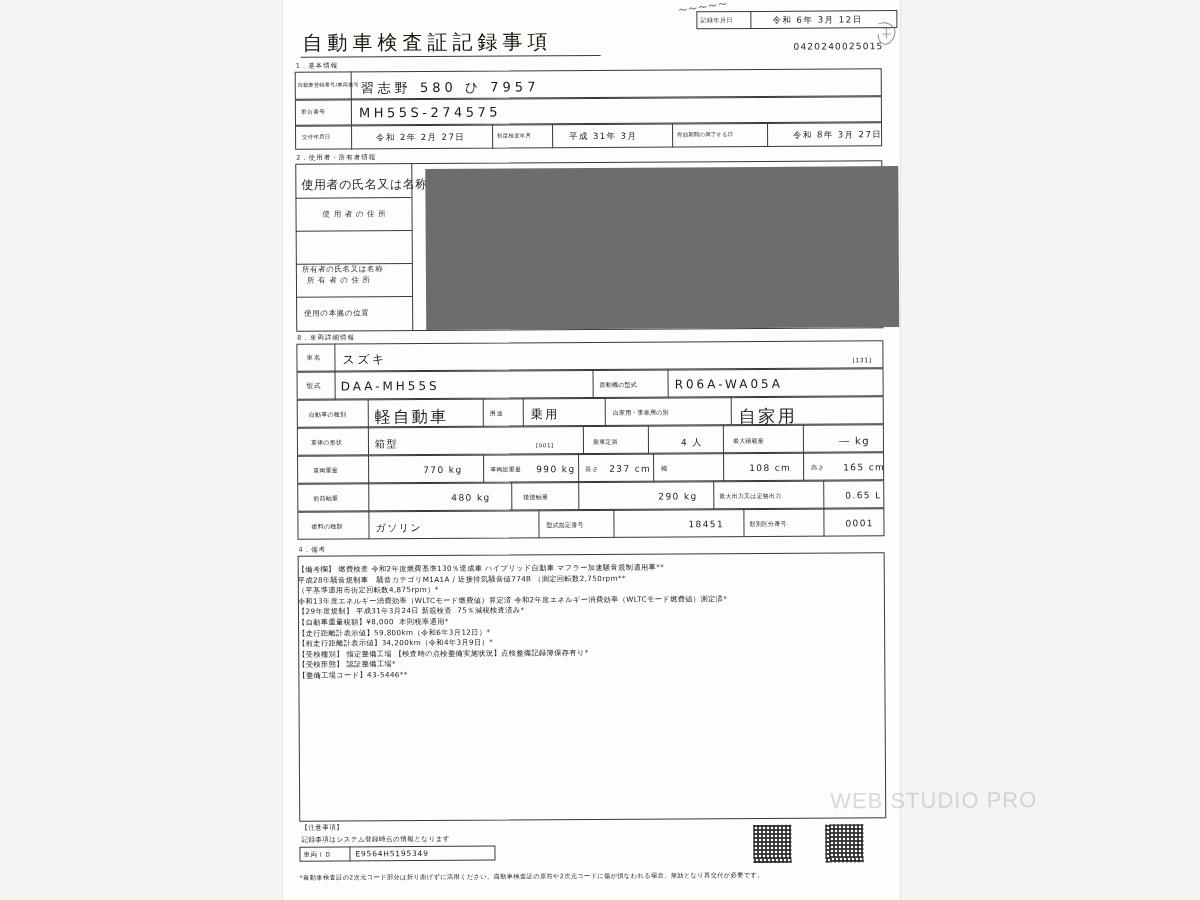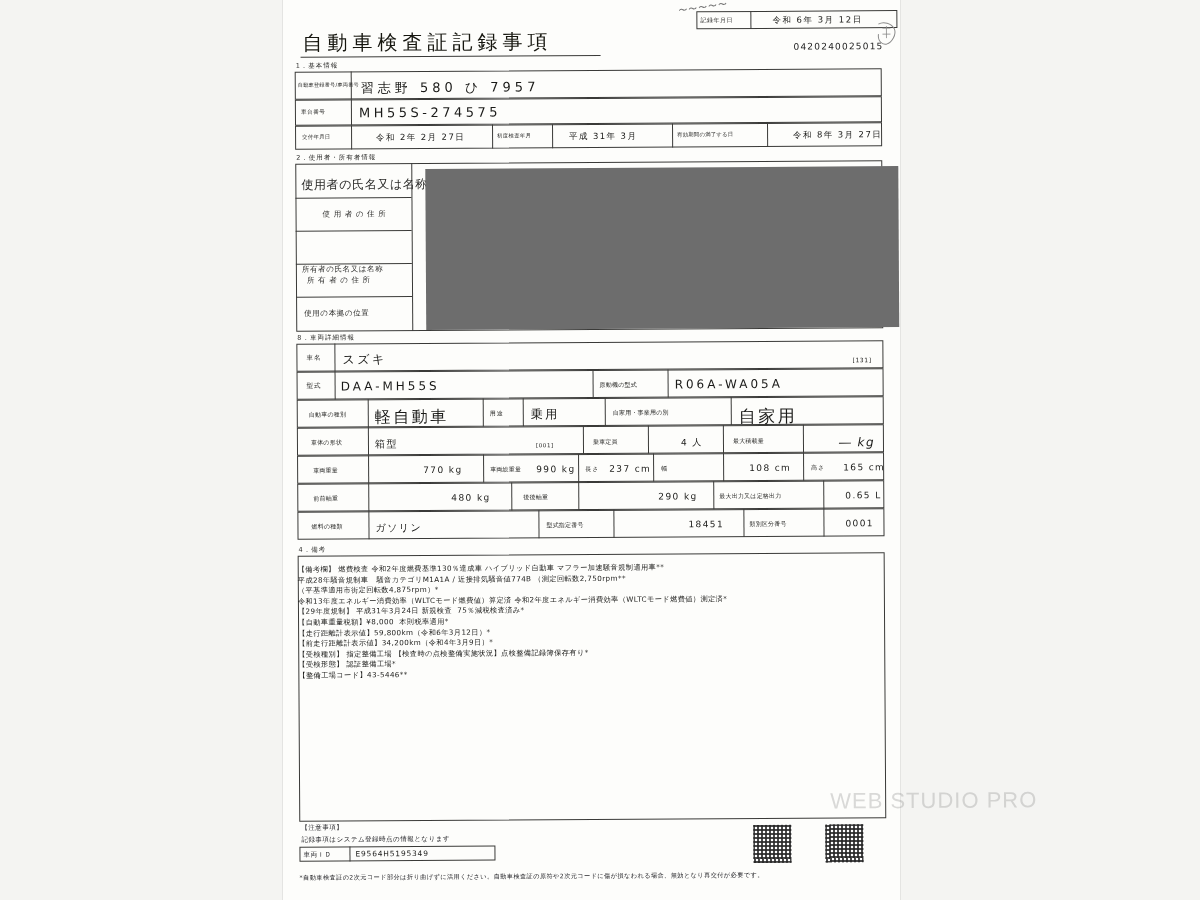--- a/index.html
+++ b/index.html
@@ -272,21 +272,21 @@
       <div class="ln" style="left:300px;top:426px;width:1px;height:28px;"></div>
       <div class="ln" style="left:365px;top:426px;width:1px;height:28px;"></div>
       <div class="ln" style="left:440px;top:426px;width:1px;height:28px;"></div>
       <div class="ln" style="left:520px;top:426px;width:1px;height:28px;"></div>
       <div class="lbl2" style="left:28px;top:437px;font-size:6px;letter-spacing:0.2px;">車体の形状</div>
       <div class="valsm" style="left:92px;top:436px;font-size:10px;">箱型</div>
       <div class="valxs" style="left:253px;top:442px;font-size:5.5px;">[001]</div>
       <div class="lbl2" style="left:310px;top:438px;font-size:6px;letter-spacing:0.2px;">乗車定員</div>
       <div class="valsm" style="left:398px;top:437px;font-size:9px;">4 人</div>
       <div class="lbl2" style="left:450px;top:438px;font-size:6px;letter-spacing:0.2px;">最大積載量</div>
-      <div class="valsm" style="left:556px;top:437px;font-size:12px;font-style:italic;">― kg</div>
+      <div class="valsm" style="left:556px;top:437px;font-size:10px;">― kg</div>
 
       <div class="box" style="left:14px;top:454px;width:587px;height:28px;"></div>
       <div class="ln" style="left:85px;top:454px;width:1px;height:28px;"></div>
       <div class="ln" style="left:200px;top:454px;width:1px;height:28px;"></div>
       <div class="ln" style="left:295px;top:454px;width:1px;height:28px;"></div>
       <div class="ln" style="left:370px;top:454px;width:1px;height:28px;"></div>
       <div class="ln" style="left:440px;top:454px;width:1px;height:28px;"></div>
       <div class="ln" style="left:520px;top:454px;width:1px;height:28px;"></div>
       <div class="lbl2" style="left:30px;top:465px;font-size:6px;letter-spacing:0.2px;">車両重量</div>
       <div class="valsm" style="left:140px;top:464px;font-size:9px;">770 kg</div>

